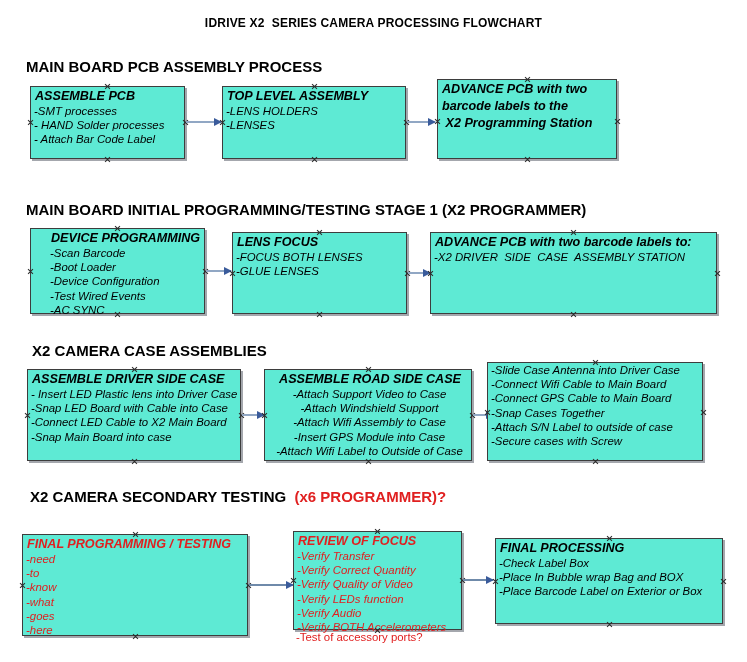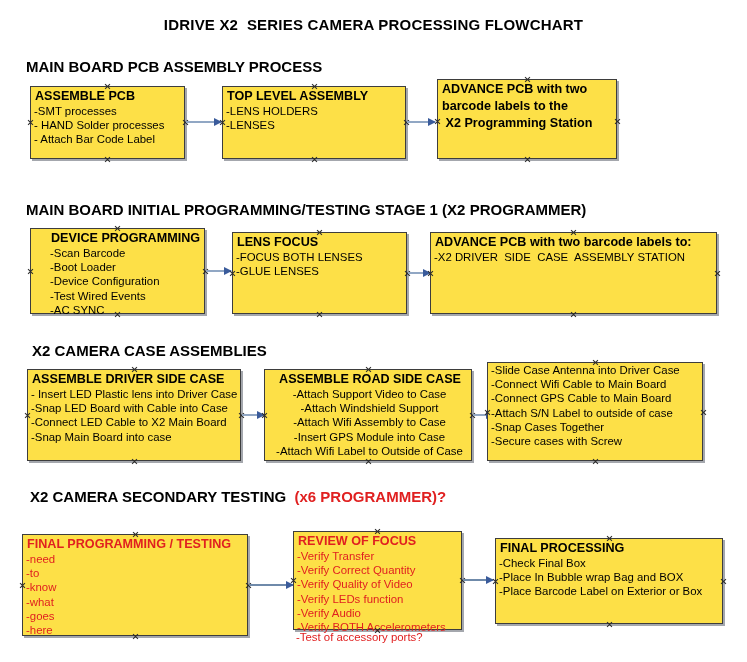--- a/index.html
+++ b/index.html
@@ -19,44 +19,45 @@
     left: 0; top: 0;
     width: 747px;
     height: 662px;
   }
   
   .doc-title {
     position: absolute;
     left: 0; top: 16px;
     width: 747px;
     text-align: center;
-    font-size: 15px;
+    font-size: 12px;
     font-weight: bold;
     letter-spacing: 0.2px;
     color: #000000;
     white-space: pre;
   }
   .section-title {
     position: absolute;
     font-size: 15px;
     font-weight: bold;
     color: #000000;
     white-space: pre;
   }
   .section-title .accent {
     color: #e02020;
   }
   
   .node {
     position: absolute;
     box-sizing: border-box;
-    background: #fde047;
+    background: #5eead4;
     border: 1px solid #3d3d3d;
     box-shadow: 2px 2px 0 rgba(90,95,105,0.55);
     overflow: visible;
+    font-style: italic;
   }
   .node .node-title {
     display: block;
     font-size: 12.6px;
     font-weight: bold;
     color: #000000;
     line-height: 15px;
     padding: 2px 0 0 4px;
     white-space: pre;
   }
@@ -239,22 +240,22 @@
   <div class="handle" style="left:472px; top:415px;"></div>
 
   <div class="connector" style="left:473px; top:414px; width:20px;">
     <span class="arrow-head"></span>
   </div>
 
   <div class="node" style="left:487px; top:362px; width:216px; height:99px;">
     <span class="node-line">-Slide Case Antenna into Driver Case</span>
     <span class="node-line">-Connect Wifi Cable to Main Board</span>
     <span class="node-line">-Connect GPS Cable to Main Board</span>
+    <span class="node-line">-Snap Cases Together</span>
     <span class="node-line">-Attach S/N Label to outside of case</span>
-    <span class="node-line">-Snap Cases Together</span>
     <span class="node-line">-Secure cases with Screw</span>
   </div>
   <div class="handle" style="left:595px; top:362px;"></div>
   <div class="handle" style="left:595px; top:461px;"></div>
   <div class="handle" style="left:487px; top:412px;"></div>
   <div class="handle" style="left:703px; top:412px;"></div>
 
   <div class="section-title" style="left:30px; top:488px;"><span>X2 CAMERA SECONDARY TESTING  </span><span class="accent">(x6 PROGRAMMER)?</span></div>
 
   <div class="node red" style="left:22px; top:534px; width:226px; height:102px;">
@@ -289,21 +290,21 @@
   <div class="handle" style="left:377px; top:630px;"></div>
   <div class="handle" style="left:293px; top:580px;"></div>
   <div class="handle" style="left:462px; top:580px;"></div>
 
   <div class="connector dark" style="left:463px; top:579px; width:30px;">
     <span class="arrow-head"></span>
   </div>
 
   <div class="node" style="left:495px; top:538px; width:228px; height:86px;">
     <span class="node-title">FINAL PROCESSING</span>
-    <span class="node-line">-Check Final Box</span>
+    <span class="node-line">-Check Label Box</span>
     <span class="node-line">-Place In Bubble wrap Bag and BOX</span>
     <span class="node-line">-Place Barcode Label on Exterior or Box</span>
   </div>
   <div class="handle" style="left:609px; top:538px;"></div>
   <div class="handle" style="left:609px; top:624px;"></div>
   <div class="handle" style="left:495px; top:581px;"></div>
   <div class="handle" style="left:723px; top:581px;"></div>
 
 </div>
 

